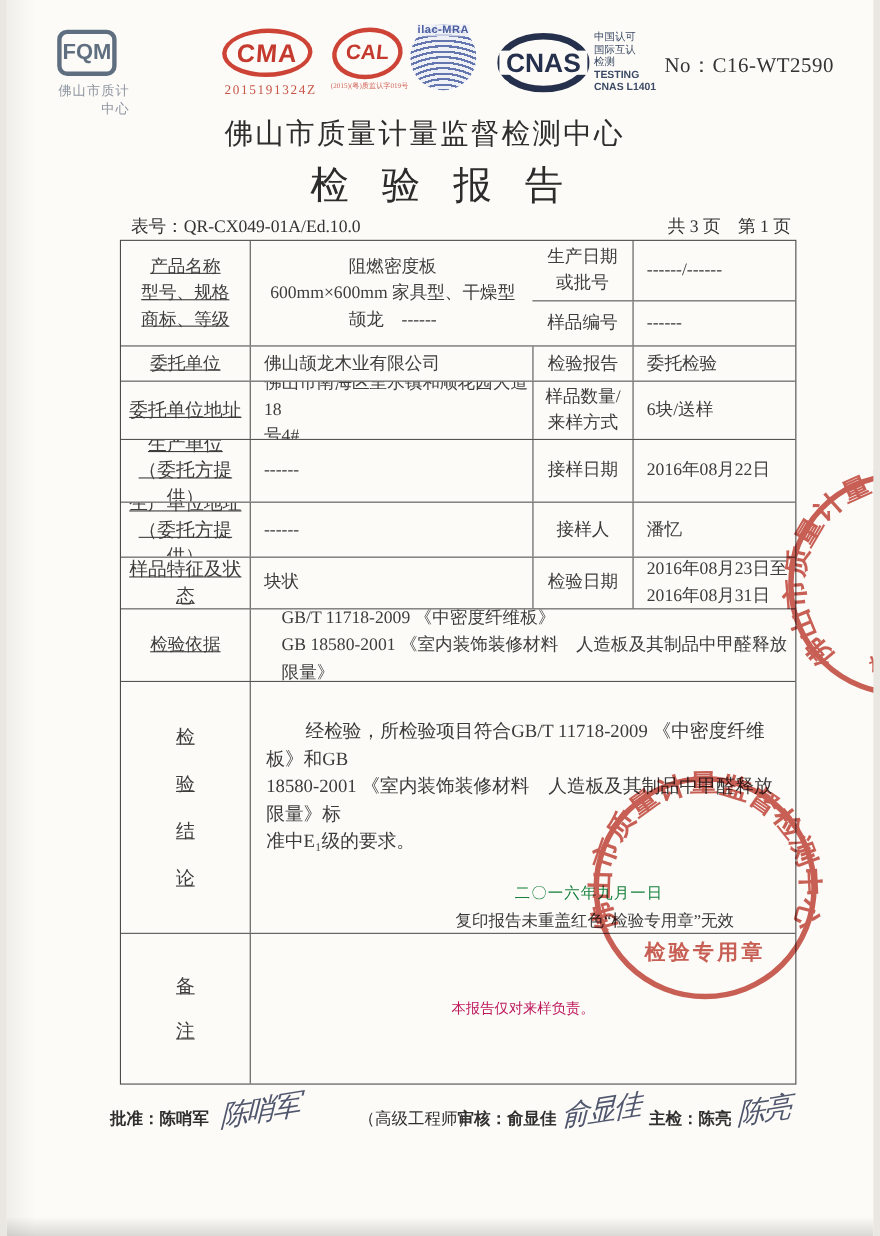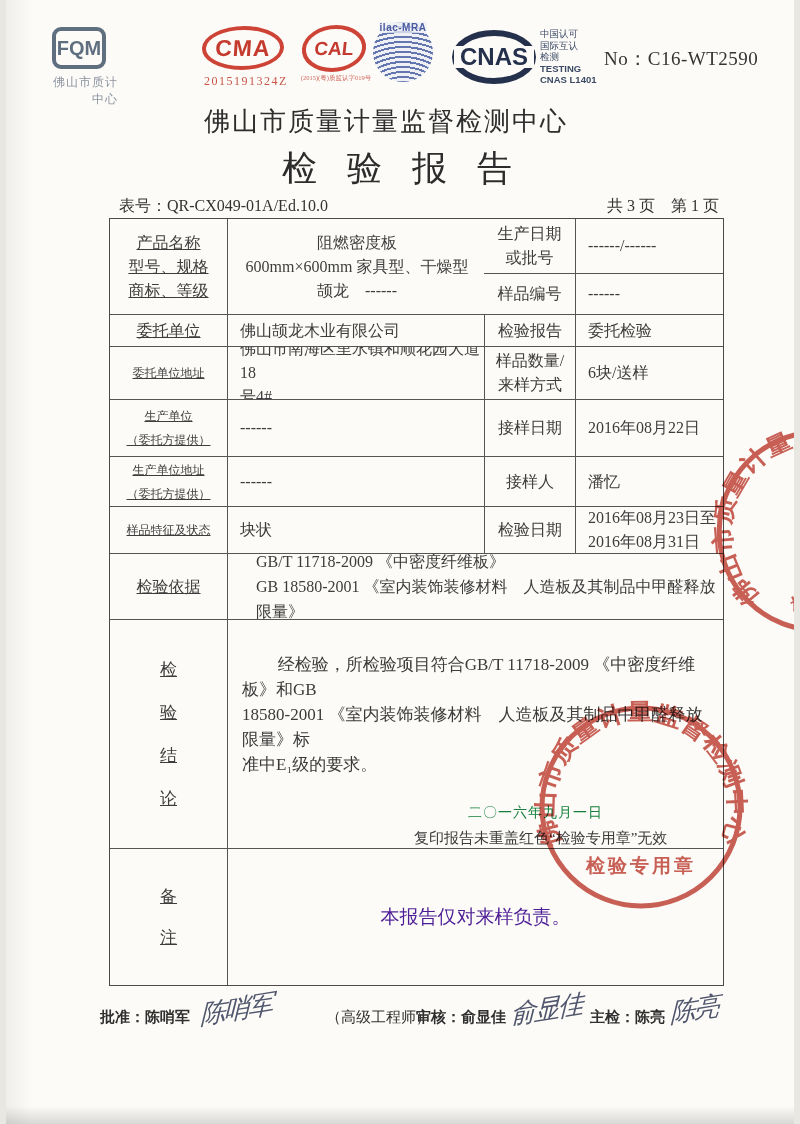--- a/index.html
+++ b/index.html
@@ -52,39 +52,39 @@
   
   .tbl { left:103px; top:218px; width:615px; height:768px; border:1.5px solid #4b4b4b; display:flex; flex-direction:column; }
   .trow { display:flex; border-top:1px solid #555; }
   .trow:first-child { border-top:none; }
   .cell { border-left:1px solid #555; overflow:hidden; }
   .cell:first-child { border-left:none; }
   .c1 { width:117px;text-decoration:underline; } .c2 { width:257px; } .c3 { width:91px; } .c4 { flex:1; }
   .cwide { flex:1; }
   .lbl { display:flex; flex-direction:column; align-items:center; justify-content:center;
     text-align:center; font-size:16px; line-height:24px; color:#3d3d3d; }
-  .lbl.small { font-size:12px;text-align:right; }
+  .lbl.small { font-size:17px; }
   .val { display:flex; flex-direction:column; justify-content:center; font-size:16px;
     line-height:24px; color:#3d3d3d; padding-left:12px; }
   .val.centered { align-items:center; padding-left:2px; text-align:center; }
   .substack { flex:1; display:flex; flex-direction:column; }
   .subrow { display:flex; flex:1;justify-content:center; }
   .subrow + .subrow { border-top:1px solid #555; }
   .subrow .c3 { border-left:none; }
   .r1 { height:95px; } .r2 { height:32px; } .r3 { height:53px; } .r4 { height:57px; }
   .r5 { height:50px; } .r6 { height:47px; } .r7 { height:66px; } .r8 { height:230px; flex:1;}
   .r9 { height:137px; }
   .r1 .subrow:first-child { flex:1.35; }
   .vert { display:flex; flex-direction:column; justify-content:space-evenly; align-items:center;
     font-size:17px; color:#3d3d3d; padding:18px 0; }
   .concl { position:relative; font-size:17px; color:#3b3b3b; padding:32px 14px 0 14px; line-height:25px; }
   .concl .indent { text-indent:2.1em; }
   .concl-date { position:absolute; left:240px; top:180px; font-size:14px; letter-spacing:1px; color:#15803d;}
   .concl-note { position:absolute; left:186px; top:206px; font-size:15px; color:#3b3b3b; }
-  .remark-val { display:flex; align-items:center; justify-content:center; font-size:19px; color:#4c1d95;}
+  .remark-val { display:flex; align-items:center; justify-content:center; font-size:13px; color:#be185d;}
   .basis { font-size:16px; line-height:25px; padding-left:28px; display:flex; flex-direction:column; justify-content:center; color:#3c3c3c;}
 
   
   .footer { left:92px; top:1000px; width:620px; height:54px; font-size:15px; color:#2f2f2f; }
   .footer .printed { font-weight:bold; position:absolute; top:8px; }
   .footer .plain { font-weight:normal; }
   .sig { position:absolute; font-style:italic; font-size:26px; color:#39405a;
     transform:rotate(-9deg) skewX(-10deg); letter-spacing:-2px; opacity:0.88;
     font-family:"DejaVu Serif",serif; white-space:nowrap; }
 

